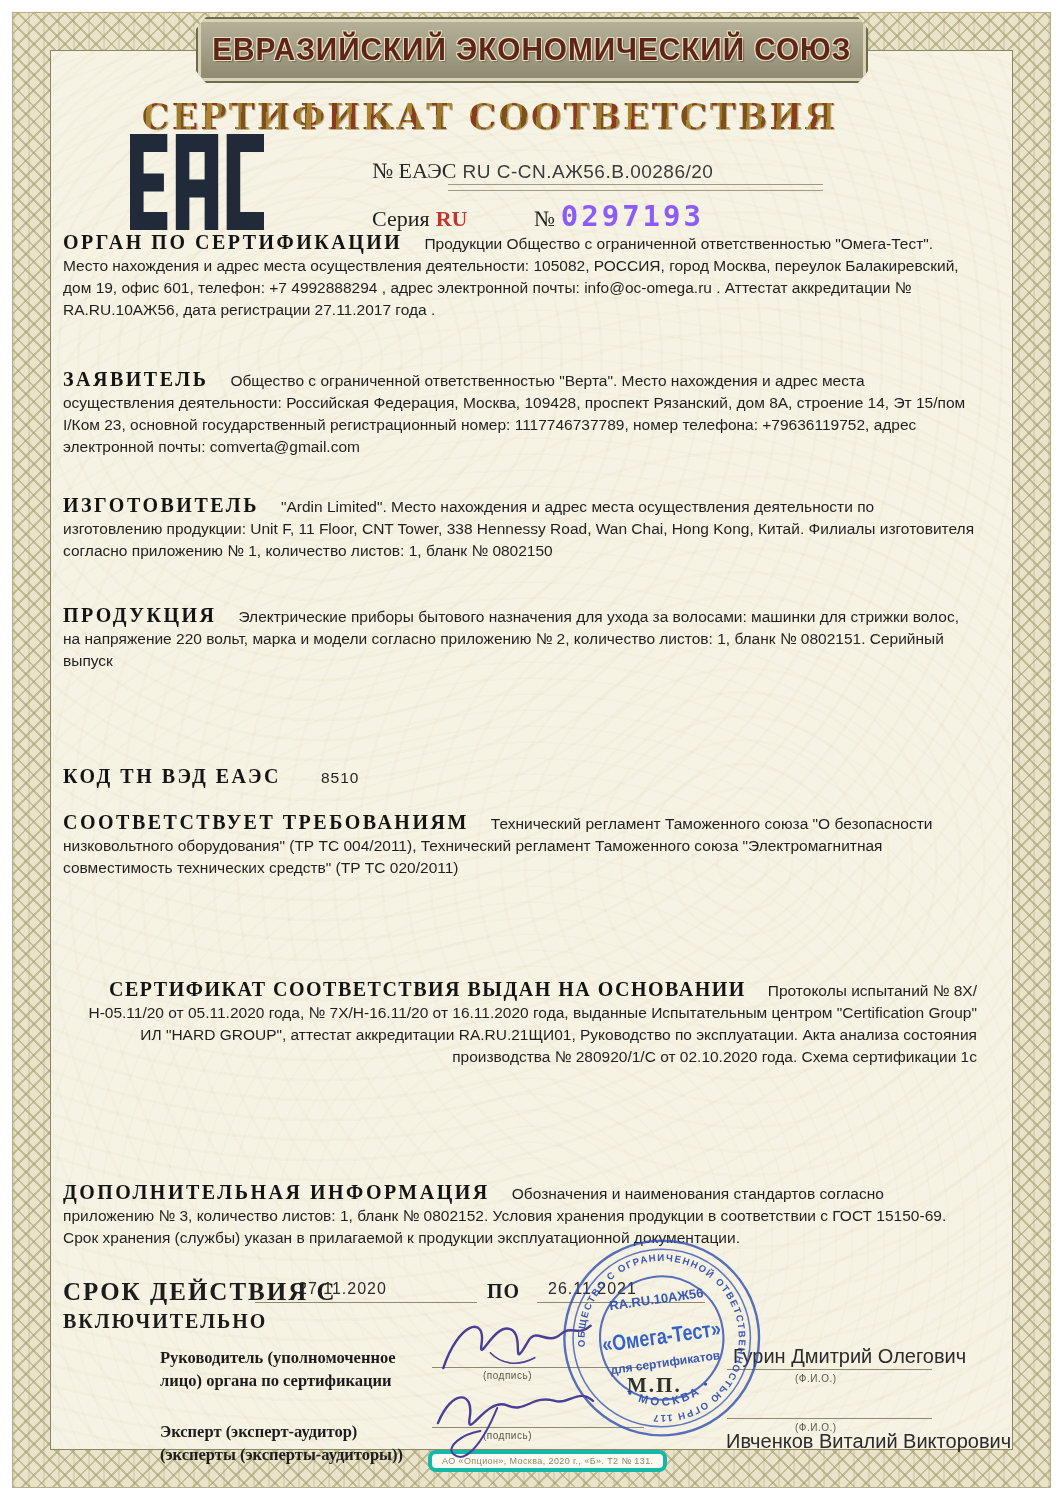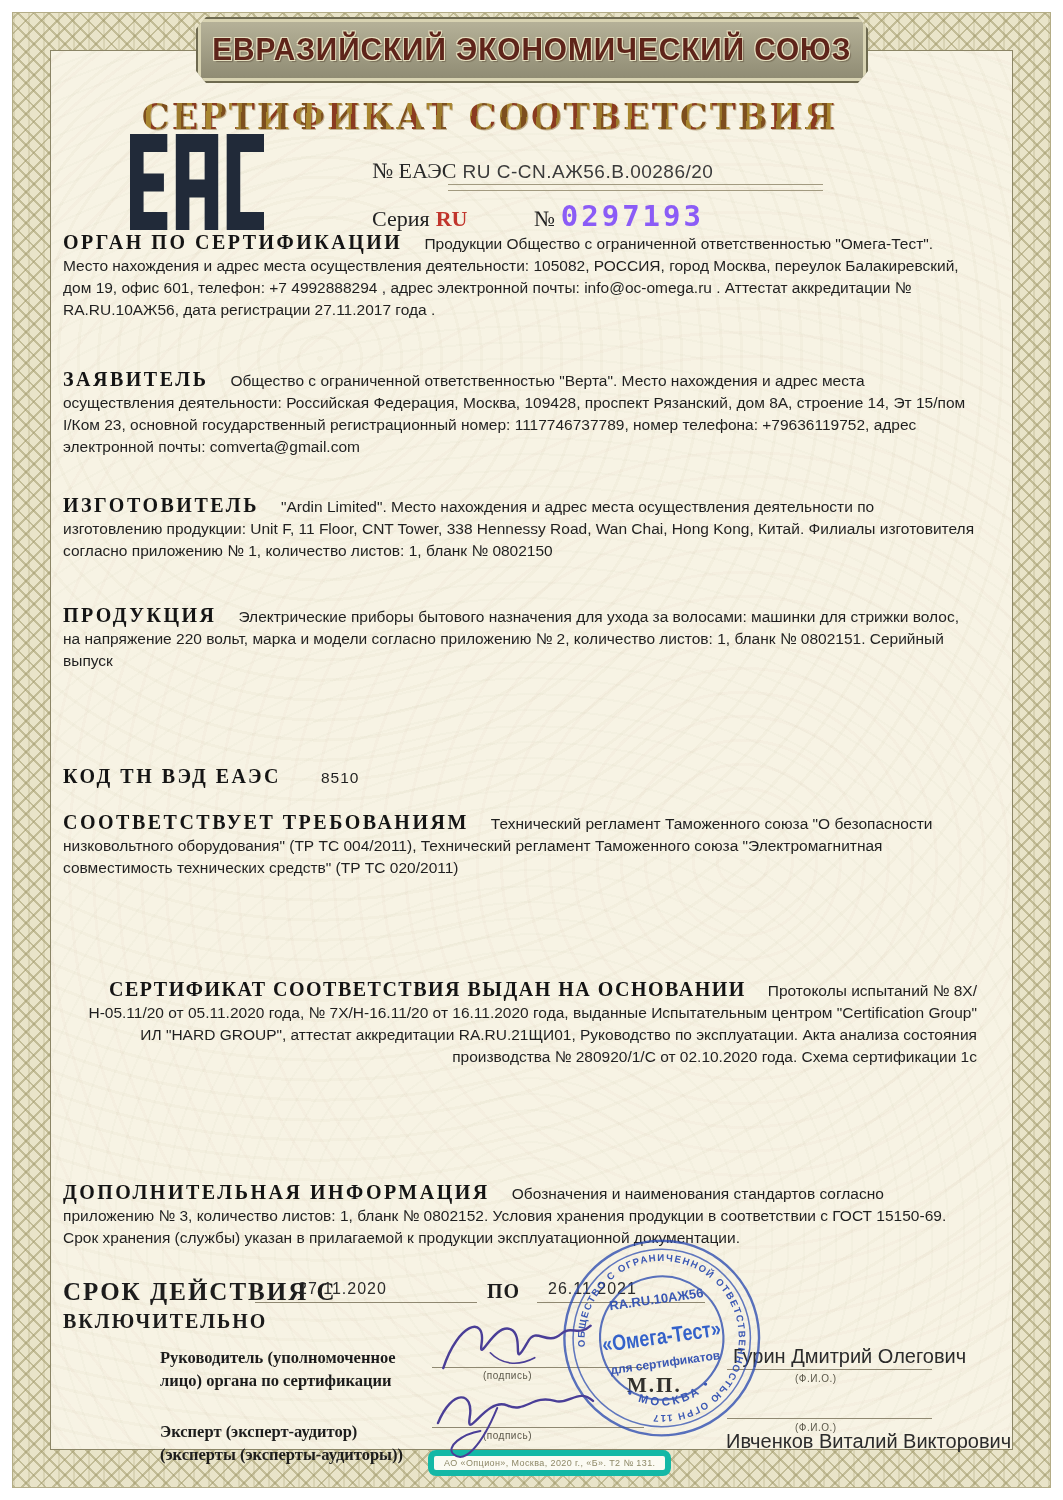--- a/index.html
+++ b/index.html
@@ -61,21 +61,21 @@
   
   .sign-label{position:absolute;left:160px;width:300px;font-family:"Liberation Serif",serif;font-weight:bold;
     font-size:16.5px;line-height:23px;color:#1c1c1c;}
   .caption{position:absolute;font-size:10px;color:#5a5648;letter-spacing:.5px;}
   .name{position:absolute;font-size:20px;color:#2b2b2b;}
   .mp{position:absolute;left:627px;top:1373px;font-family:"Liberation Serif",serif;font-weight:bold;
       font-size:21px;letter-spacing:2px;color:#31302c;z-index:4;}
   .stamp{position:absolute;left:556px;top:1232px;z-index:5;opacity:.92;transform:rotate(-8deg);}
   .sig{position:absolute;z-index:6;}
   
-  .imprint{position:absolute;left:428px;top:1450px;z-index:5;background:#fbfaf2;border:6px solid #14b8a6;
+  .imprint{position:absolute;left:428px;top:1450px;z-index:5;background:#fbfaf2;border:4px solid #14b8a6;
     border-radius:8px;padding:2px 10px;font-size:9px;color:#8e8867;letter-spacing:.4px;}
 </style>
 </head>
 <body>
 
 <div id="page">
   <div class="band"></div>
   <div class="sheet"></div>
 
   <div class="banner">

